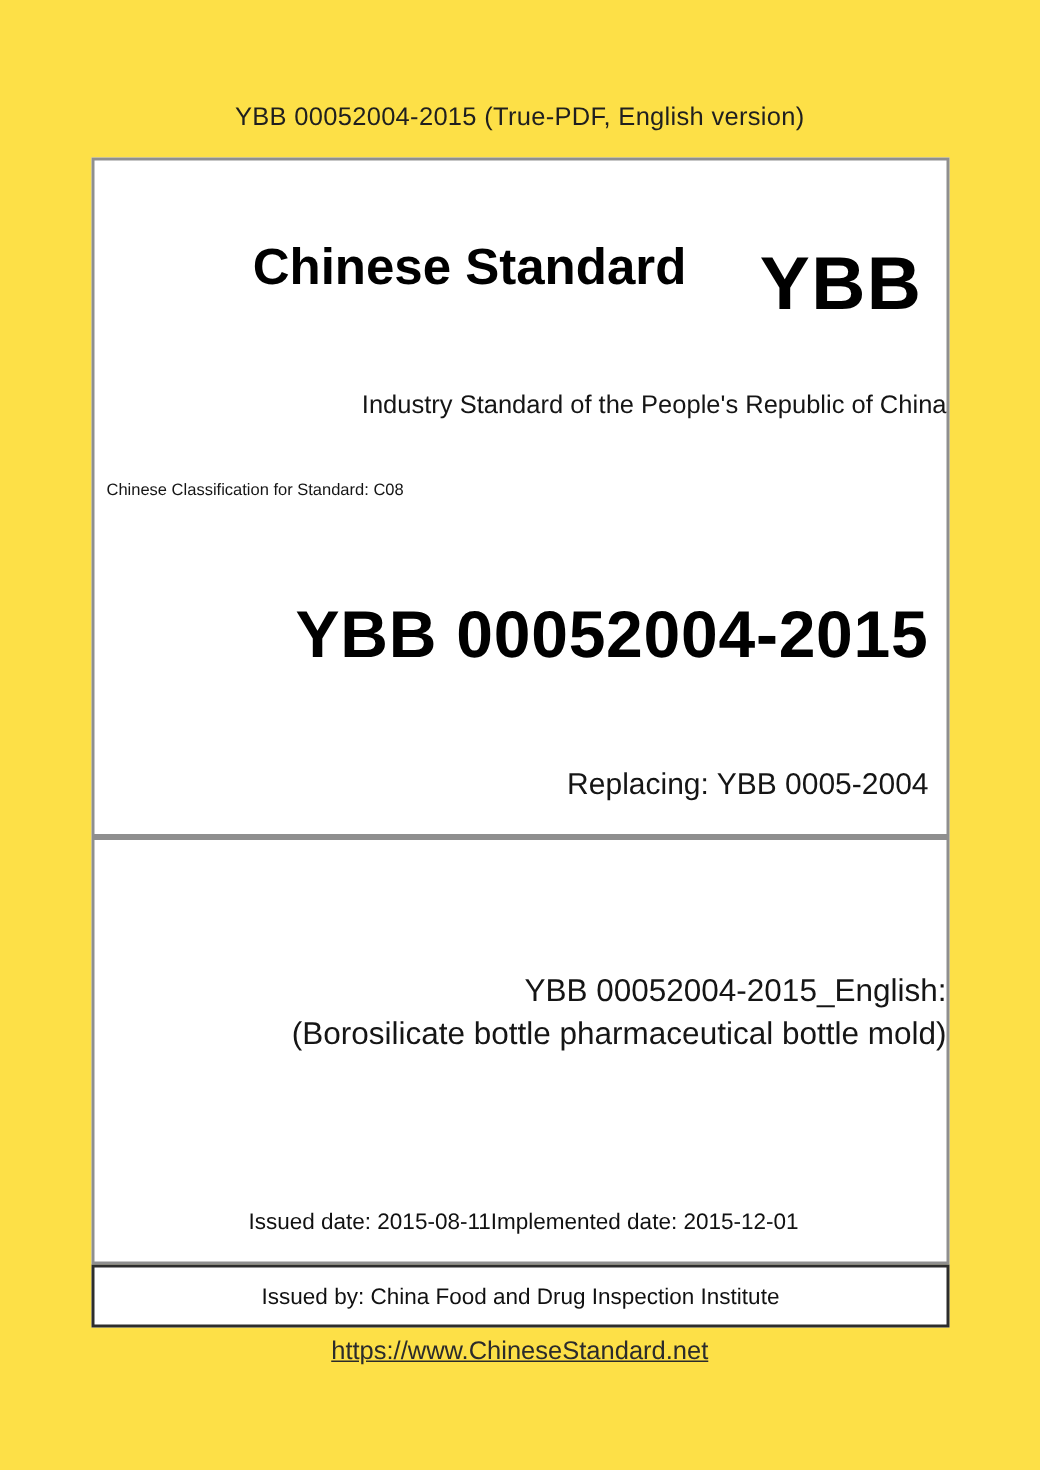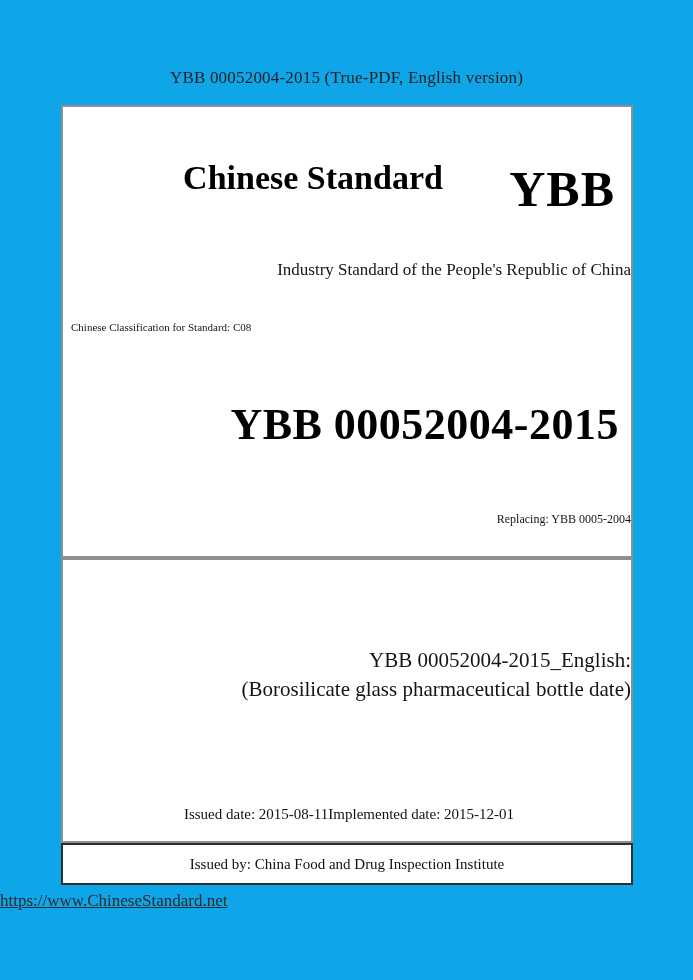--- a/index.html
+++ b/index.html
@@ -4,21 +4,21 @@
 <style>
   * { margin: 0; padding: 0; box-sizing: border-box; }
   html, body { background: #ffffff; }
   body {
     width: 693px; height: 980px;
     font-family: "Liberation Sans", "DejaVu Sans", sans-serif;
     color: #1a1a1a;
     position: relative;
     overflow: hidden;
   }
-  .page { position: absolute; inset: 0; background: #0ea5e9; font-family: Liberation Serif, serif; }
+  .page { position: absolute; inset: 0; background: #fde047; }
 
   .header-text {
     position: absolute; top: 68px; left: 0; width: 100%;
     text-align: center; font-size: 17px; color: #1f1f1f;
     letter-spacing: 0.2px;
   }
 
   .box { position: absolute; left: 61px; width: 572px; background: #ffffff; }
   .box-top    { top: 105px; height: 453px; border: 2px solid #8f8f8f; }
   .box-middle { top: 558px; height: 285px; border: 2px solid #8f8f8f; }
@@ -44,37 +44,37 @@
   }
   .classification {
     position: absolute; top: 214px; left: 8px;
     font-size: 11px; color: #151515;
   }
   .standard-number {
     position: absolute; top: 292px; right: 12px;
     font-size: 44px; font-weight: bold; color: #000000; letter-spacing: 0.5px;
   }
   .replacing {
-    position: absolute; top: 405px; right: 0;
-    font-size: 12px; color: #151515; text-align: center;
+    position: absolute; top: 405px; right: 12px;
+    font-size: 20px; color: #151515; text-align: center;
   }
 
   .english-title {
     position: absolute; top: 86px; left: 0; width: 100%;
     text-align: right; font-size: 21px; line-height: 29px; color: #151515;
   }
   .dates-row {
     position: absolute; top: 246px; left: 18px; right: 14px;
     display: flex; justify-content: center;
     font-size: 15px; color: #111111;
   }
 
   .footer-link-wrap {
     position: absolute; top: 891px; left: 0; width: 100%;
-    text-align: left;
+    text-align: center;
   }
   .footer-link {
     font-size: 17px; color: #2b2b2b;
     text-decoration: underline; cursor: pointer;
   }
 </style>
 </head>
 <body>
 
 <div class="page">
@@ -86,21 +86,21 @@
     <div class="logo">YBB</div>
     <div class="subtitle">Industry Standard of the People's Republic of China</div>
     <div class="classification">Chinese Classification for Standard: C08</div>
     <div class="standard-number">YBB 00052004-2015</div>
     <div class="replacing">Replacing: YBB 0005-2004</div>
   </div>
 
   <div class="box box-middle">
     <div class="english-title">
       <div>YBB 00052004-2015_English:</div>
-      <div>(Borosilicate glass pharmaceutical bottle date)</div>
+      <div>(Borosilicate bottle pharmaceutical bottle mold)</div>
     </div>
     <div class="dates-row">
       <span>Issued date: 2015-08-11</span>
       <span>Implemented date: 2015-12-01</span>
     </div>
   </div>
 
   <div class="box box-issuer">
     <span>Issued by: China Food and Drug Inspection Institute</span>
   </div>

